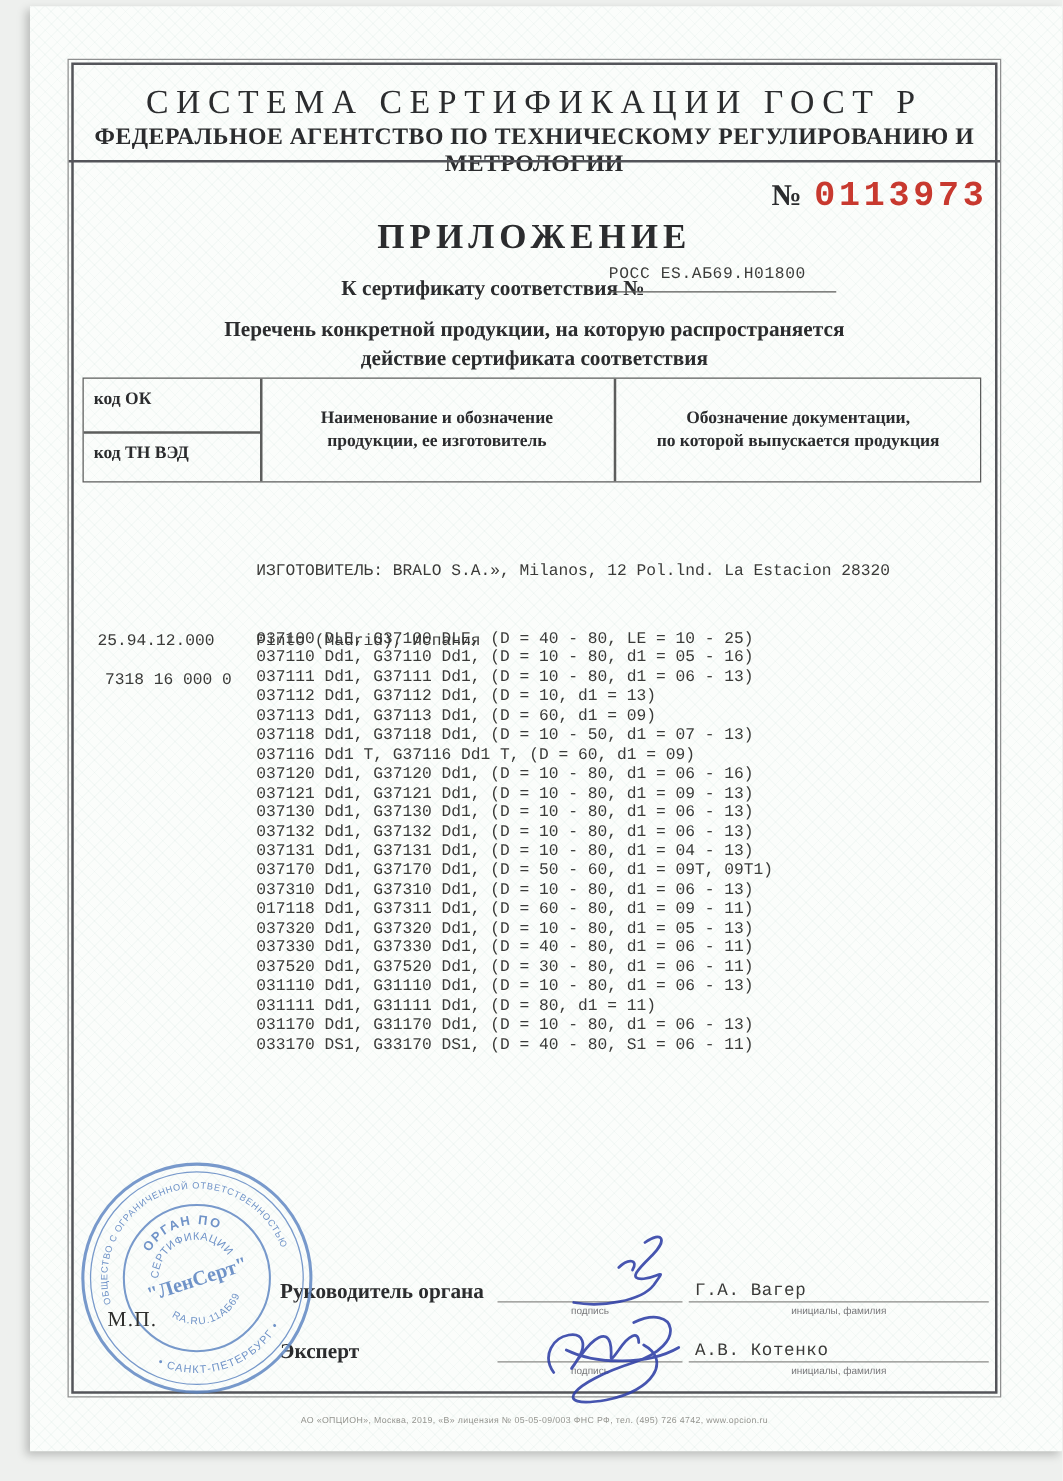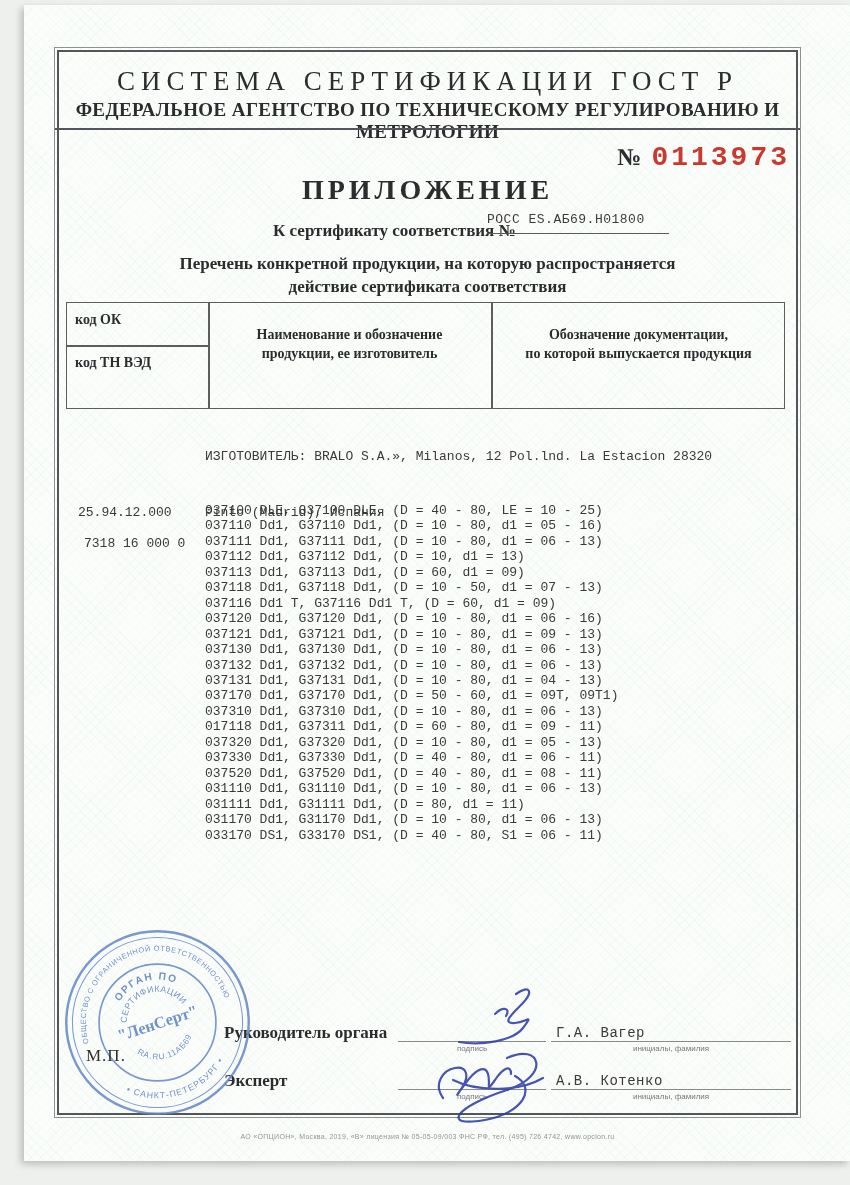--- a/index.html
+++ b/index.html
@@ -37,21 +37,21 @@
   .doc-title { top:174px; font-size:28px; font-weight:bold; letter-spacing:4px; color:#2b2c2e; }
 
   .cert-label { left:273px; top:221px; font-size:17px; font-weight:bold; color:#2b2c2e; }
   .cert-slot  { left:487px; top:209px; width:182px; border-bottom:1.5px solid #5a5a58;
                 padding-bottom:6px; }
   .cert-slot span { font-size:13px; color:#3c3c3a; letter-spacing:0.5px; }
 
   .subtitle1 { top:254px; font-size:17px; font-weight:bold; color:#2b2c2e; }
   .subtitle2 { top:277px; font-size:17px; font-weight:bold; color:#2b2c2e; }
 
-  .tbl { left:66px; top:302px; width:719px; height:107px; border:1.5px solid #5c5d5c; }
+  .tbl { left:66px; top:302px; width:719px; height:84px; border:1.5px solid #5c5d5c; }
   .tbl .v1 { position:absolute; left:141px; top:0; width:1.5px; height:100%; background:#5c5d5c; }
   .tbl .v2 { position:absolute; left:424px; top:0; width:1.5px; height:100%; background:#5c5d5c; }
   .tbl .hmid { position:absolute; left:0; top:42px; width:141px; height:1.5px; background:#5c5d5c; }
   .tbl .cell { position:absolute; font-size:14px; font-weight:bold; color:#2b2c2e; }
   .tbl .c-ok    { left:8px;  top:9px;  }
   .tbl .c-tnved { left:8px;  top:52px; }
   .tbl .c-prod  { left:141px; width:283px; top:22px; text-align:center; line-height:19px; }
   .tbl .c-docs  { left:424px; width:295px; top:22px; text-align:center; line-height:19px; }
 
   .manufacturer { left:205px; top:411px; font-size:13px; line-height:18.5px; color:#3a3a38; white-space:pre; }
@@ -152,21 +152,21 @@
       <div class="product-line">037120 Dd1, G37120 Dd1, (D = 10 - 80, d1 = 06 - 16)</div>
       <div class="product-line">037121 Dd1, G37121 Dd1, (D = 10 - 80, d1 = 09 - 13)</div>
       <div class="product-line">037130 Dd1, G37130 Dd1, (D = 10 - 80, d1 = 06 - 13)</div>
       <div class="product-line">037132 Dd1, G37132 Dd1, (D = 10 - 80, d1 = 06 - 13)</div>
       <div class="product-line">037131 Dd1, G37131 Dd1, (D = 10 - 80, d1 = 04 - 13)</div>
       <div class="product-line">037170 Dd1, G37170 Dd1, (D = 50 - 60, d1 = 09T, 09T1)</div>
       <div class="product-line">037310 Dd1, G37310 Dd1, (D = 10 - 80, d1 = 06 - 13)</div>
       <div class="product-line">017118 Dd1, G37311 Dd1, (D = 60 - 80, d1 = 09 - 11)</div>
       <div class="product-line">037320 Dd1, G37320 Dd1, (D = 10 - 80, d1 = 05 - 13)</div>
       <div class="product-line">037330 Dd1, G37330 Dd1, (D = 40 - 80, d1 = 06 - 11)</div>
-      <div class="product-line">037520 Dd1, G37520 Dd1, (D = 40 - 80, d1 = 08 - 11)</div>
+      <div class="product-line">037520 Dd1, G37520 Dd1, (D = 30 - 80, d1 = 06 - 11)</div>
       <div class="product-line">031110 Dd1, G31110 Dd1, (D = 10 - 80, d1 = 06 - 13)</div>
       <div class="product-line">031111 Dd1, G31111 Dd1, (D = 80, d1 = 11)</div>
       <div class="product-line">031170 Dd1, G31170 Dd1, (D = 10 - 80, d1 = 06 - 13)</div>
       <div class="product-line">033170 DS1, G33170 DS1, (D = 40 - 80, S1 = 06 - 11)</div>
     </div>
 
   <div class="abs serif sig-label lbl-head">Руководитель органа</div>
   <div class="abs sig-line line-s1"></div>
   <div class="abs sans sig-cap cap-s1">подпись</div>
   <div class="abs mono sig-name name-head">Г.А. Вагер</div>

